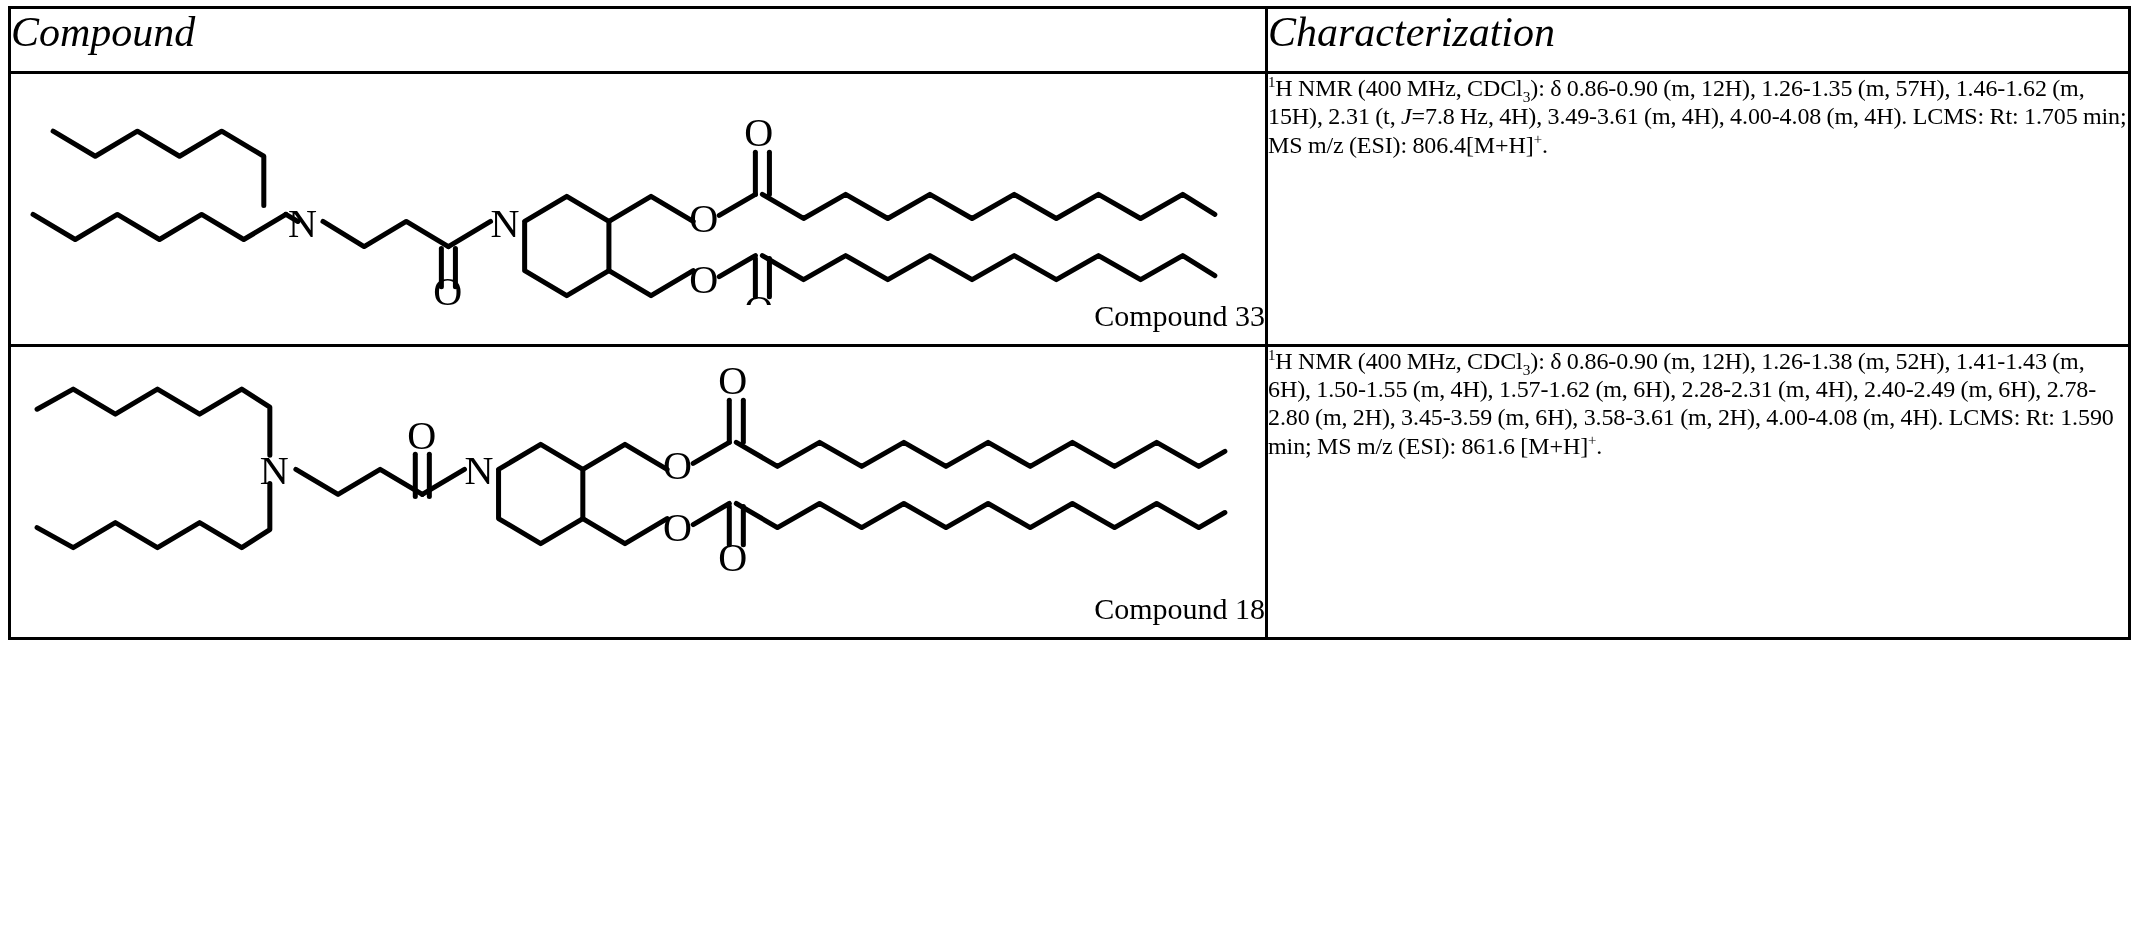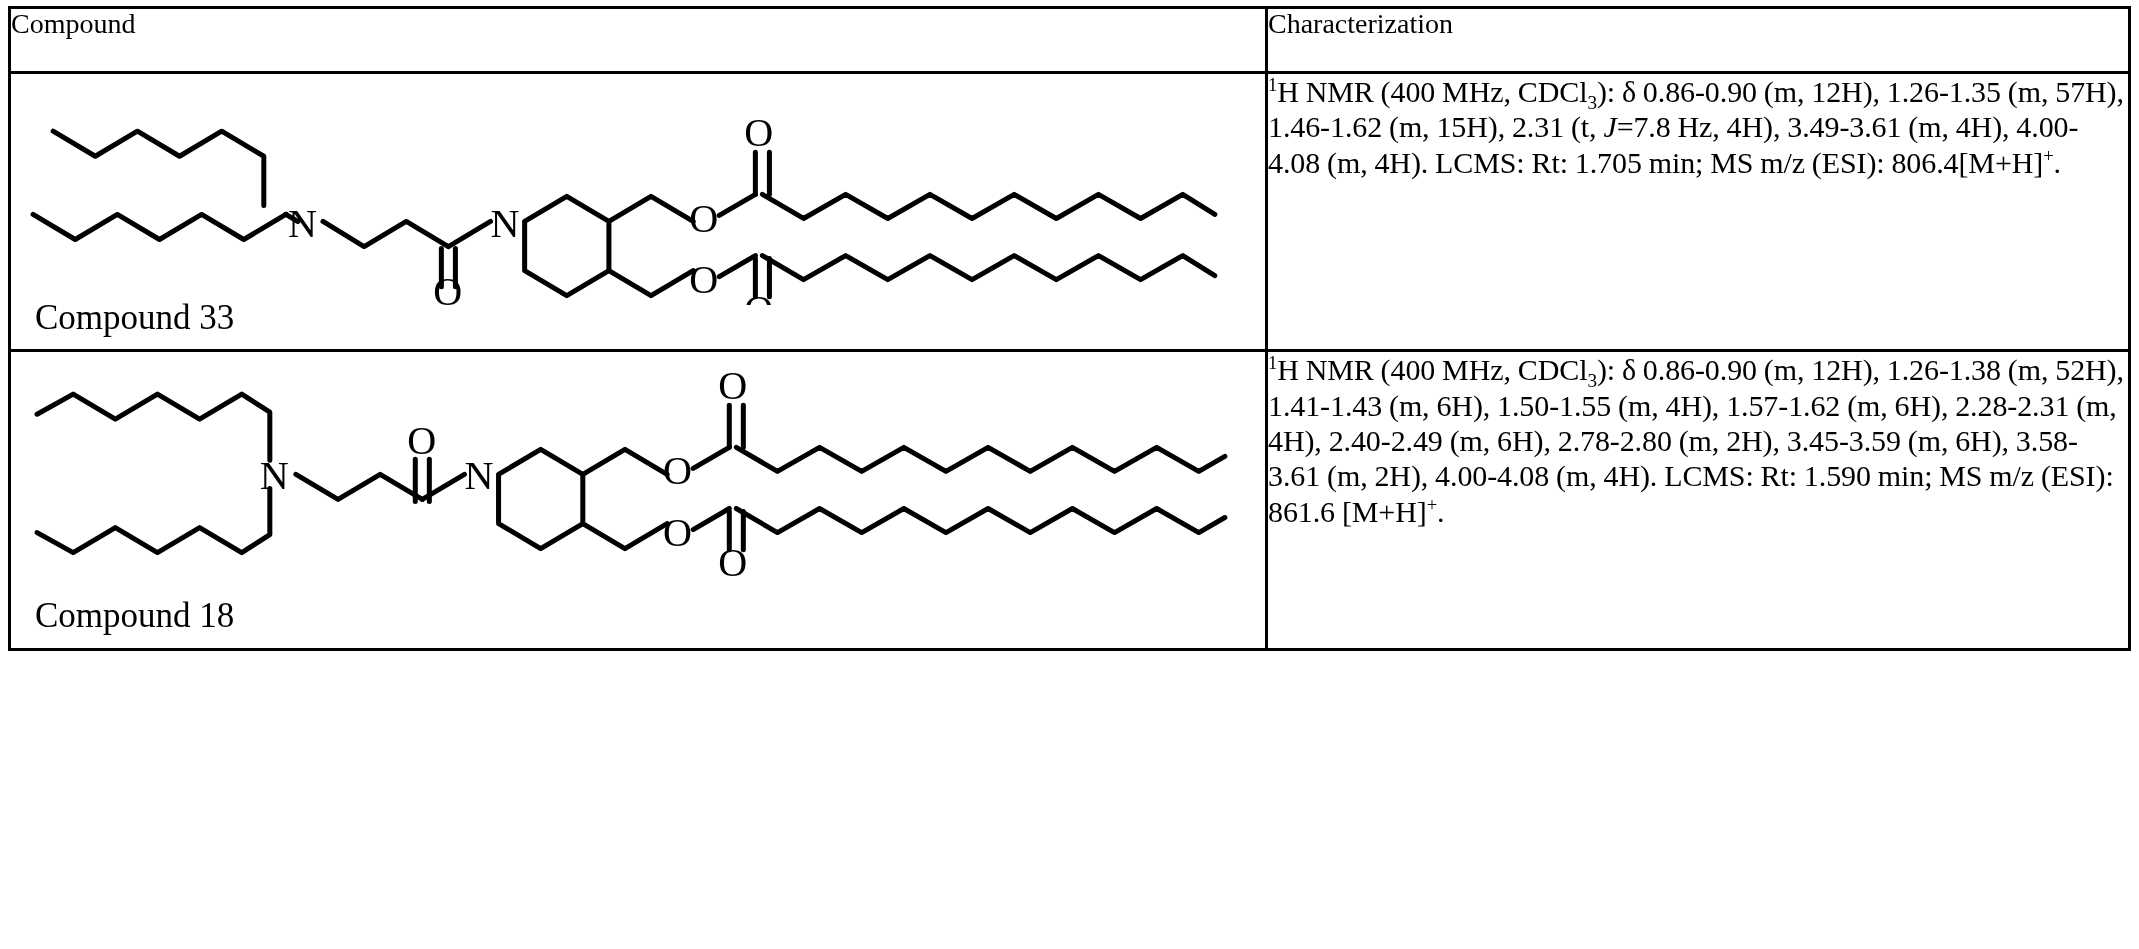--- a/index.html
+++ b/index.html
@@ -33,32 +33,33 @@
     padding: 0;
   }
   col.col-compound { width: 1257px; }
   col.col-char { width: 863px; }
 
   .header-cell {
     height: 62px;
     padding: 10px 0 0 18px;
     text-align: left;
     font-weight: normal;
-    font-size: 28px;
+    font-size: 42px;
     line-height: 1.1;
     vertical-align: top;
+    font-style: italic;
   }
 
   .structure-cell {
     padding: 0;
     position: relative;
   }
   .char-cell {
     padding: 8px 14px 10px 14px;
-    font-size: 30px;
+    font-size: 24px;
     line-height: 1.18;
     letter-spacing: -0.1px;
     word-spacing: -0.5px;
   }
   .char-text {
     display: block;
     text-align: left;
     hyphens: none;
   }
   sup.sup-num {
@@ -76,22 +77,22 @@
   .structure-wrap {
     position: relative;
     width: 100%;
   }
   .structure-svg {
     display: block;
     width: 100%;
     height: auto;
   }
   .compound-label {
-    text-align: left;
-    font-size: 35px;
+    text-align: right;
+    font-size: 30px;
     line-height: 1.1;
     padding-bottom: 12px;
     margin-top: -6px;
     margin-left: 24px;
   }
   .atom-label {
     font-family: "Liberation Serif", "DejaVu Serif", serif;
     font-size: 40px;
     fill: #000000;
   }

